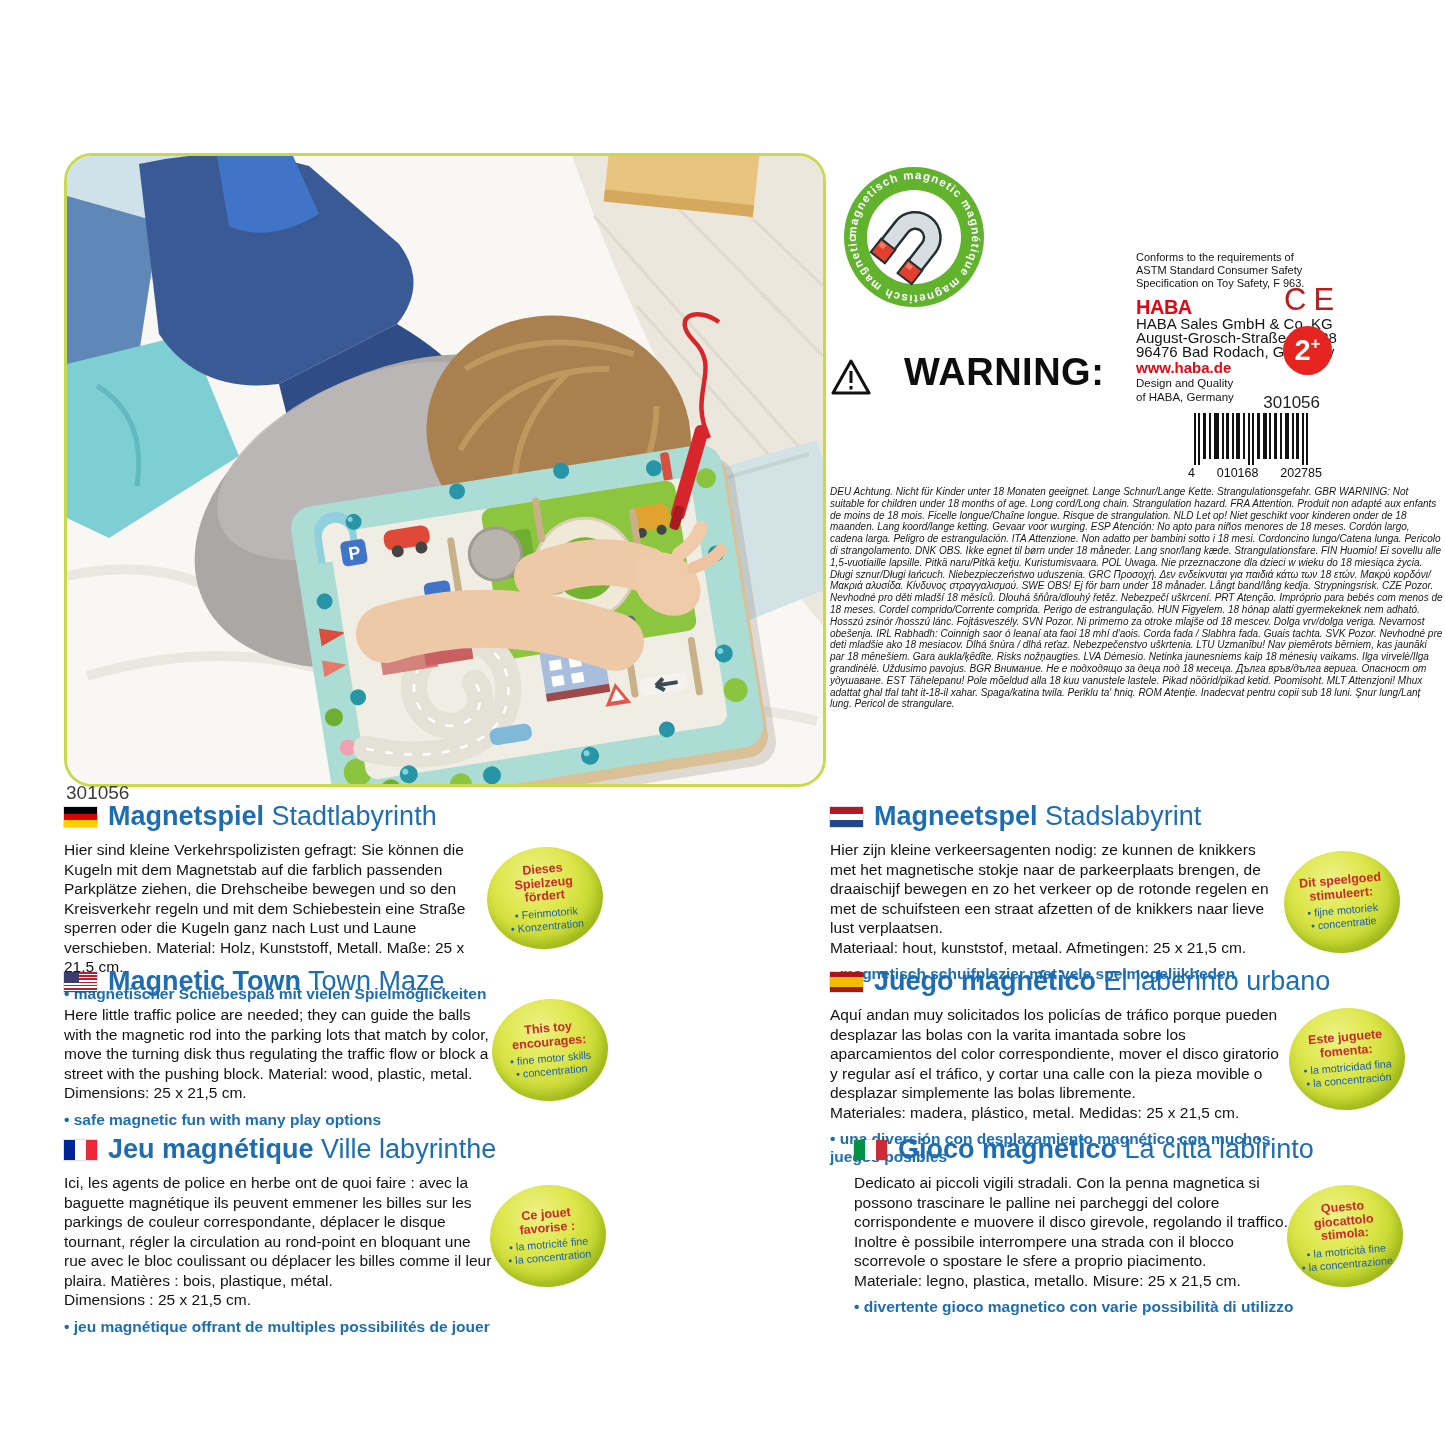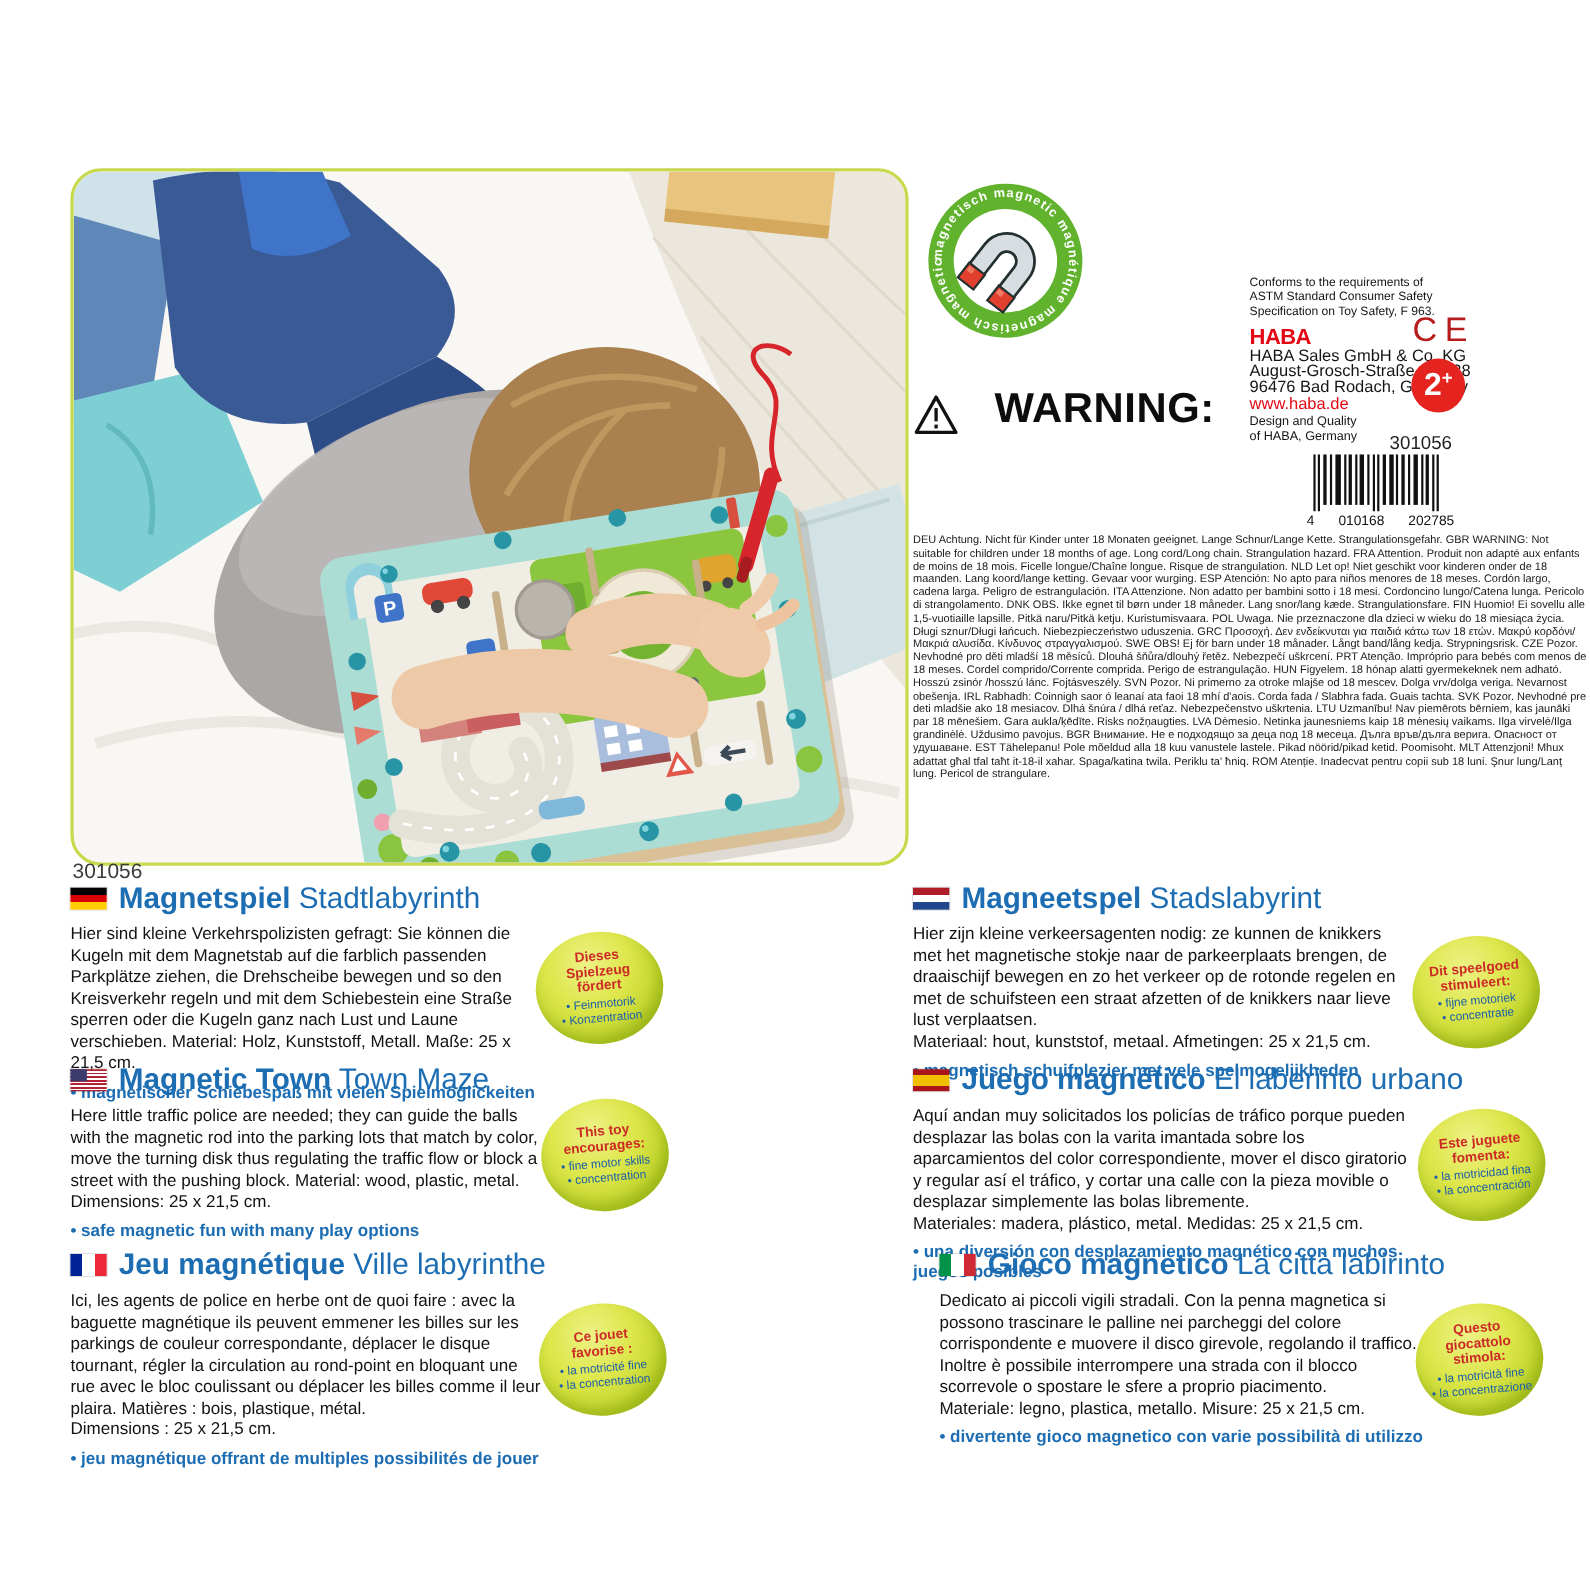--- a/index.html
+++ b/index.html
@@ -11,36 +11,36 @@
   .photo-card{left:64px;top:153px;width:756px;height:628px;border:3px solid #c9d94e;
               border-radius:28px;overflow:hidden;background:#f8f7f3;}
   .photo-card svg{display:block;width:100%;height:100%;}
   .photo-code{left:66px;top:782px;font-size:19px;color:#3c3c3c;}
 
   
   .magnet-badge{left:842px;top:165px;width:144px;height:144px;}
   .conforms{left:1136px;top:251px;width:172px;font-size:11px;line-height:13.2px;}
   .haba-logo{left:1136px;top:296px;font-size:20px;font-weight:800;color:#e30613;letter-spacing:-0.5px;}
   .address{left:1136px;top:317px;font-size:15px;line-height:14px;}
-  .haba-url{left:1136px;top:359px;font-size:15px;font-weight:normal;color:#e30613;}
+  .haba-url{left:1136px;top:359px;font-size:15px;font-weight:bold;color:#e30613;}
   .design{left:1136px;top:377px;font-size:11.5px;line-height:13.5px;}
   .ce-mark{left:1284px;top:282px;font-size:31px;letter-spacing:7px;color:#b91c1c;}
   .age-badge{left:1283px;top:326px;width:49px;height:49px;border-radius:50%;background:#e5231f;
              color:#fff;display:flex;align-items:center;justify-content:center;font-weight:bold;font-size:29px;}
   .age-badge sup{font-size:17px;line-height:1;position:relative;top:-7px;left:0px;}
   .item-number{left:1256px;top:393px;width:64px;text-align:right;font-size:17px;color:#222;}
   .barcode{left:1186px;top:413px;width:138px;}
   .barcode svg{display:block;}
   .barcode-digits{display:flex;justify-content:space-between;font-size:12.5px;margin-top:1px;padding:0 2px;color:#111;}
 
   
   .warn-triangle{left:831px;top:359px;width:40px;height:36px;}
   .warning-title{left:904px;top:351px;font-size:38px;font-weight:800;letter-spacing:0.5px;color:#0d0d0d;}
   .warning-lines{left:830px;top:399px;font-size:19.5px;line-height:23.8px;color:#111;}
-  .fine-print{left:830px;top:486px;width:614px;font-size:10px;line-height:11.8px;color:#191919;}
+  .fine-print{left:830px;top:486px;width:614px;font-size:10px;line-height:11.8px;color:#191919;font-style:italic;}
 
   
   .section{position:absolute;}
   .sec-header{display:flex;align-items:center;gap:11px;}
   .flag{width:33px;height:20px;flex:none;position:relative;box-shadow:0 0 0 1px rgba(0,0,0,.12);}
   .flag-de{background:linear-gradient(#000 33.3%,#d00 33.3% 66.6%,#ffce00 66.6%);}
   .flag-us{background:repeating-linear-gradient(#b22234 0 1.6px,#fff 1.6px 3.2px);}
   .flag-us::after{content:"";position:absolute;left:0;top:0;width:45%;height:55%;background:#3c3b6e;}
   .flag-fr{background:linear-gradient(90deg,#002395 33.3%,#fff 33.3% 66.6%,#ed2939 66.6%);}
   .flag-nl{background:linear-gradient(#ae1c28 33.3%,#fff 33.3% 66.6%,#21468b 66.6%);}

